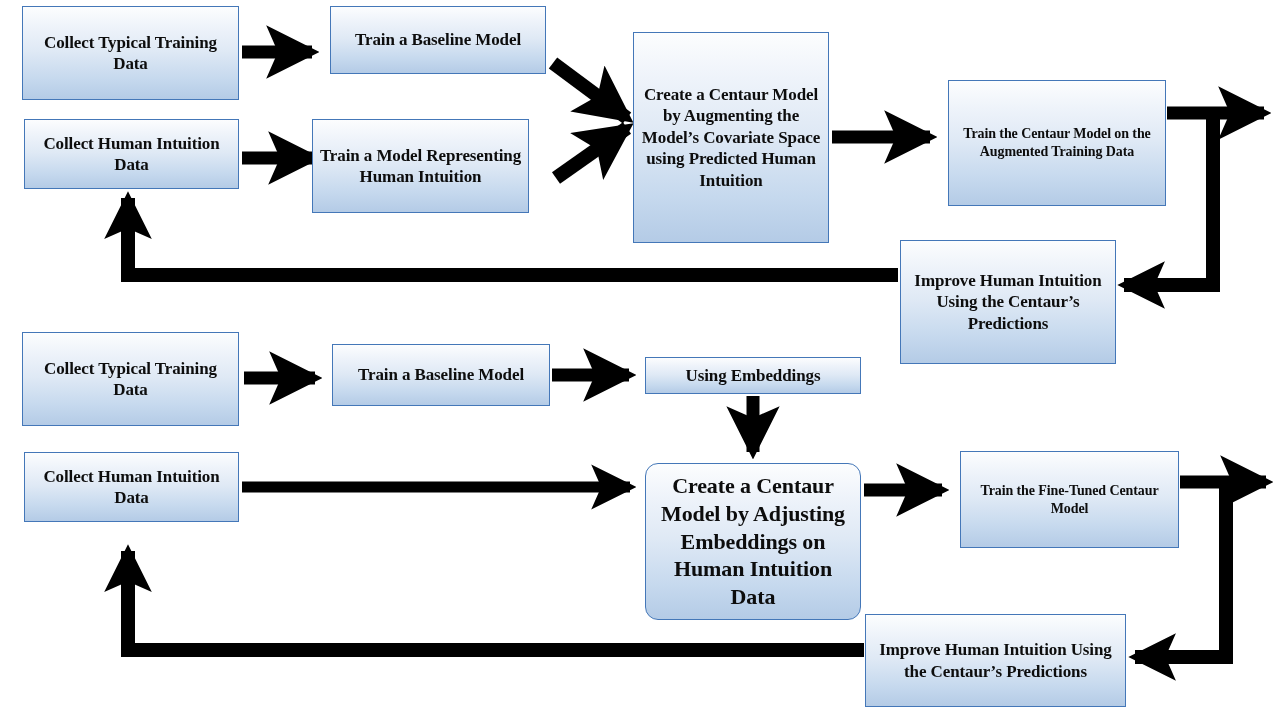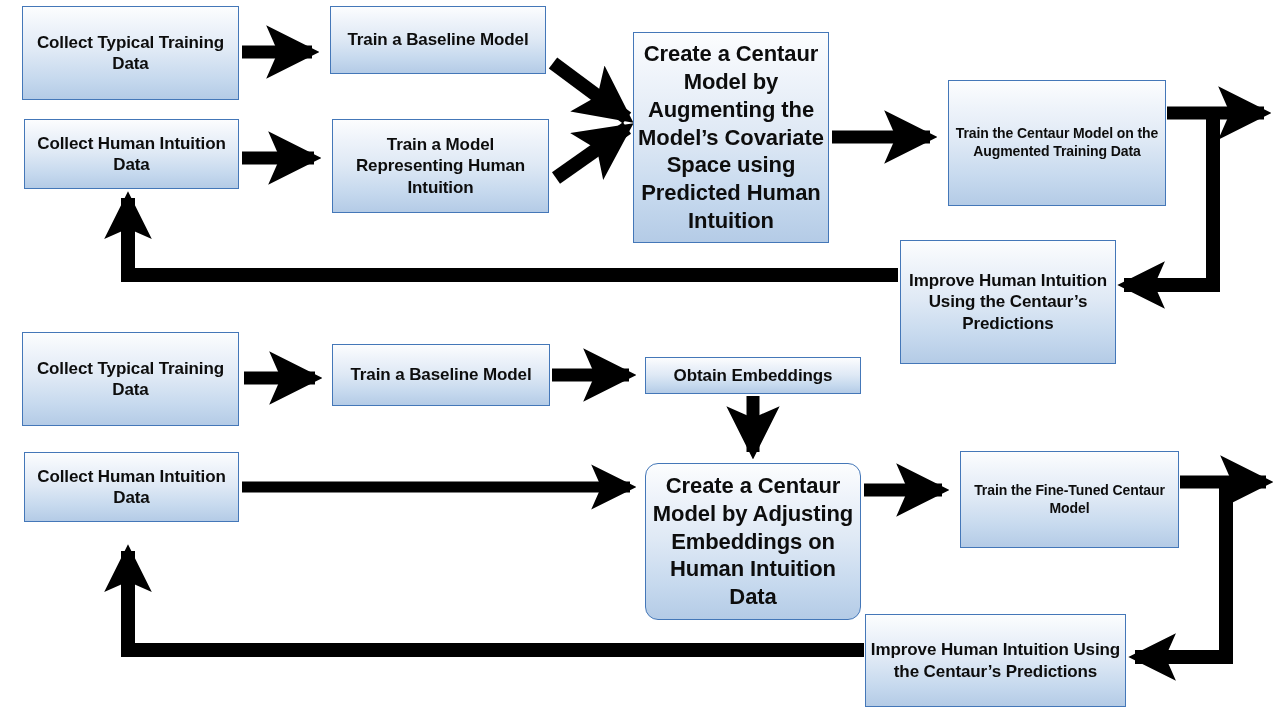--- a/index.html
+++ b/index.html
@@ -1,21 +1,21 @@
 <!DOCTYPE html>
 <html><head>
 <meta charset="utf-8">
 <title>Centaur Model Workflow Diagram</title>
 <style>
   html,body{margin:0;padding:0;background:#ffffff;}
   #canvas{
     position:relative;
     width:1280px;height:720px;
     background:#ffffff;
-    font-family:Liberation Sans, sans-serif;
+    font-family:Liberation Serif, serif;
     overflow:hidden;
   }
   .node{
     position:absolute;
     box-sizing:border-box;
     border:1px solid #4477b8;
     background:linear-gradient(to bottom,#fcfdfe 0%,#eef3fa 22%,#dfe9f5 48%,#c6d9ee 78%,#b4cbe6 100%);
     display:flex;
     align-items:center;
     justify-content:center;
@@ -86,46 +86,46 @@
   </div>
 
   <div class="node" style="left:330px;top:6px;width:216px;height:68px;font-size:17px;">
     <span>Train a Baseline Model</span>
   </div>
 
   <div class="node" style="left:24px;top:119px;width:215px;height:70px;font-size:17px;">
     <span>Collect Human Intuition Data</span>
   </div>
 
-  <div class="node" style="left:332px;top:119px;width:217px;height:94px;font-size:17px;">
+  <div class="node" style="left:312px;top:119px;width:217px;height:94px;font-size:17px;">
     <span>Train a Model Representing Human Intuition</span>
   </div>
 
-  <div class="node" style="left:633px;top:32px;width:196px;height:211px;font-size:22px;">
+  <div class="node" style="left:633px;top:32px;width:196px;height:211px;font-size:17px;">
     <span>Create a Centaur Model by Augmenting the Model’s Covariate Space using Predicted Human Intuition</span>
   </div>
 
   <div class="node" style="left:948px;top:80px;width:218px;height:126px;font-size:14px;">
     <span>Train the Centaur Model on the Augmented Training Data</span>
   </div>
 
   <div class="node" style="left:900px;top:240px;width:216px;height:124px;font-size:17px;">
     <span>Improve Human Intuition Using the Centaur’s Predictions</span>
   </div>
 
   <div class="node" style="left:22px;top:332px;width:217px;height:94px;font-size:17px;">
     <span>Collect Typical Training Data</span>
   </div>
 
   <div class="node" style="left:332px;top:344px;width:218px;height:62px;font-size:17px;">
     <span>Train a Baseline Model</span>
   </div>
 
   <div class="node" style="left:645px;top:357px;width:216px;height:37px;font-size:17px;">
-    <span>Obtain Embeddings</span>
+    <span>Using Embeddings</span>
   </div>
 
   <div class="node" style="left:24px;top:452px;width:215px;height:70px;font-size:17px;">
     <span>Collect Human Intuition Data</span>
   </div>
 
   <div class="node" style="left:645px;top:463px;width:216px;height:157px;font-size:22px;border-radius:13px;">
     <span>Create a Centaur Model by Adjusting Embeddings on Human Intuition Data</span>
   </div>
 

